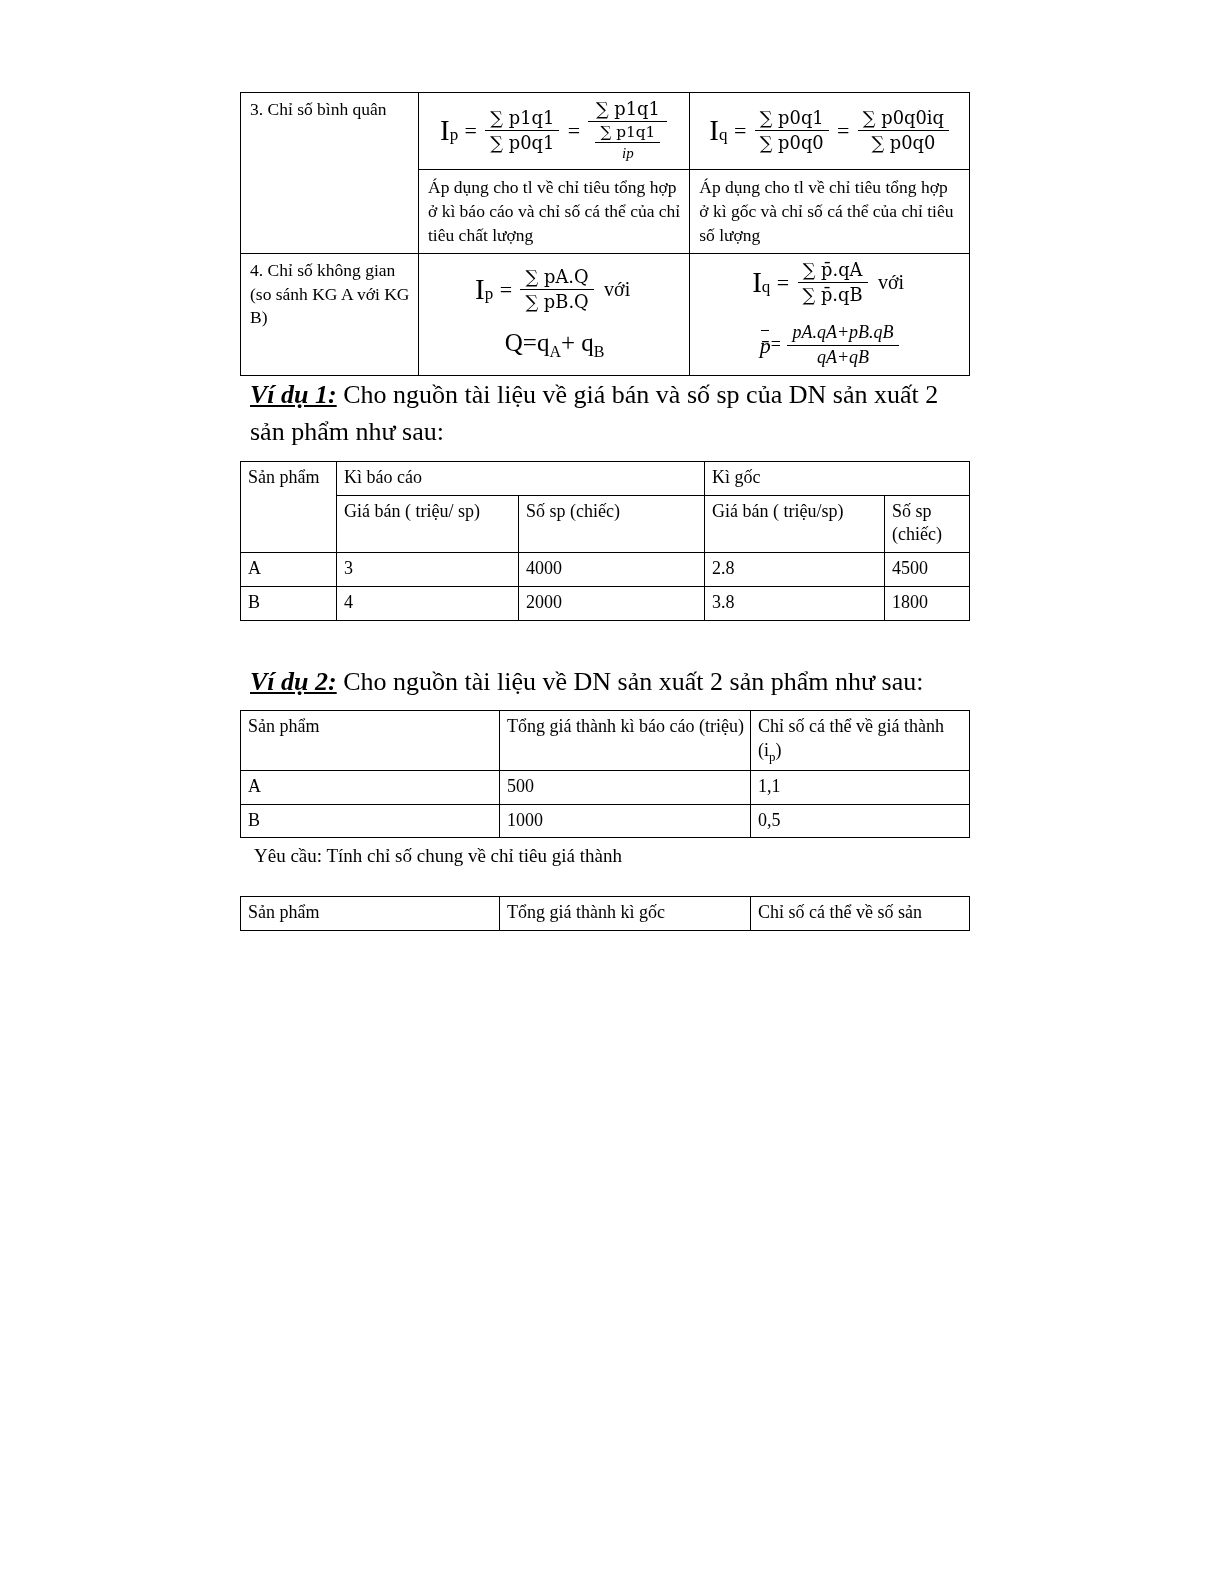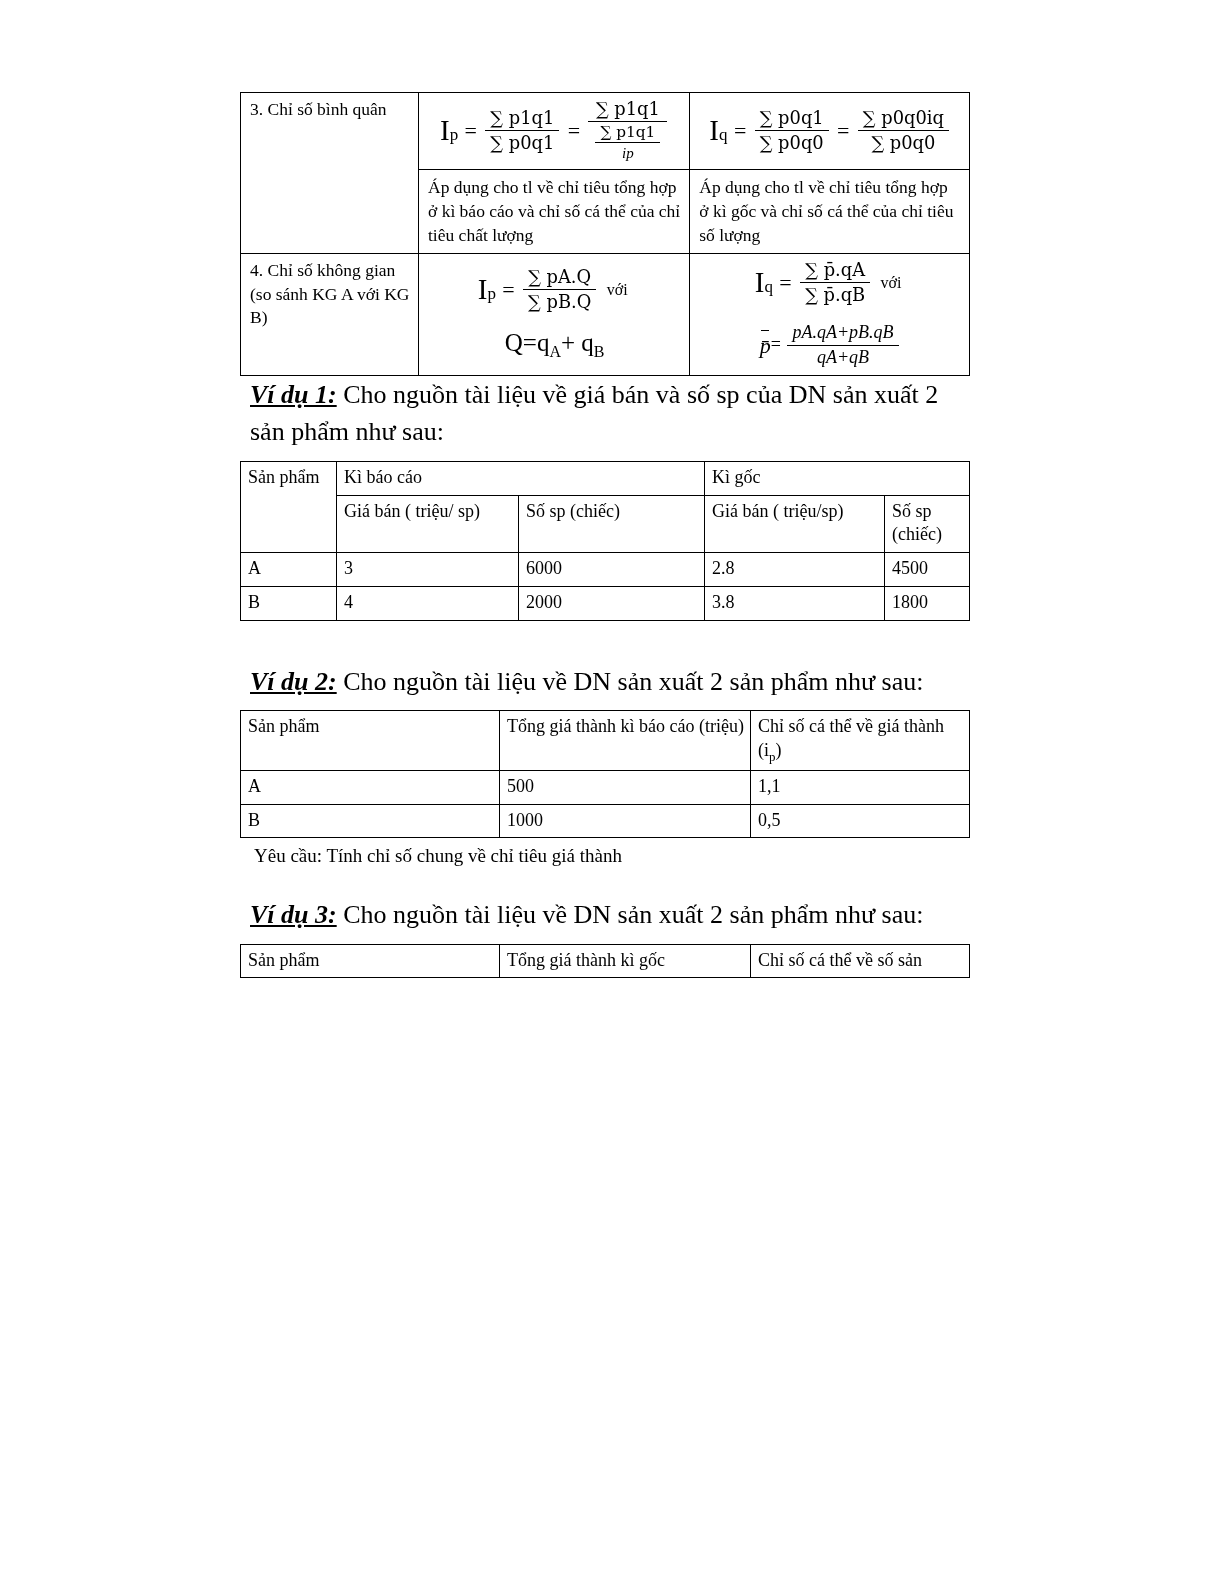--- a/index.html
+++ b/index.html
@@ -114,21 +114,21 @@
   }
   .eqsign {
     display: inline-block;
     vertical-align: middle;
     font-size: 22px;
     padding: 0 2px;
   }
   .vmid {
     display: inline-block;
     vertical-align: middle;
-    font-size: 16px;
+    font-size: 20px;
     padding: 0 4px;
     font-family: Liberation Serif, serif;
   }
   .q-line {
     font-size: 25px;
     margin-top: 13px;
     display: block;
     text-align: center;
   }
   .q-line sub { font-size: 16px; }
@@ -314,21 +314,21 @@
       </tr>
       <tr>
         <td class="col-a">Giá bán ( triệu/ sp)</td>
         <td class="col-b">Số sp (chiếc)</td>
         <td class="col-c">Giá bán ( triệu/sp)</td>
         <td>Số sp (chiếc)</td>
       </tr>
       <tr>
         <td>A</td>
         <td>3</td>
-        <td>6000</td>
+        <td>4000</td>
         <td>2.8</td>
         <td>4500</td>
       </tr>
       <tr>
         <td>B</td>
         <td>4</td>
         <td>2000</td>
         <td>3.8</td>
         <td>1800</td>
       </tr>
@@ -360,23 +360,20 @@
         <td>B</td>
         <td>1000</td>
         <td>0,5</td>
       </tr>
     </tbody>
       </table>
     <p class="req">Yêu cầu: Tính chỉ số chung về chỉ tiêu giá thành</p>
 
     <div class="gap-md"></div>
 
-    <p class="para">
-      <span class="ex-label">Ví dụ 3:</span><span> Cho nguồn tài liệu về DN sản xuất 2 sản phẩm như sau:</span>
-    </p>
 
     <table class="ex3-table">
       <tbody>
           <tr>
         <td class="c1">Sản phẩm</td>
         <td class="c2">Tổng giá thành kì gốc</td>
         <td>Chỉ số cá thể về số sản</td>
       </tr>
     </tbody>
       </table>

